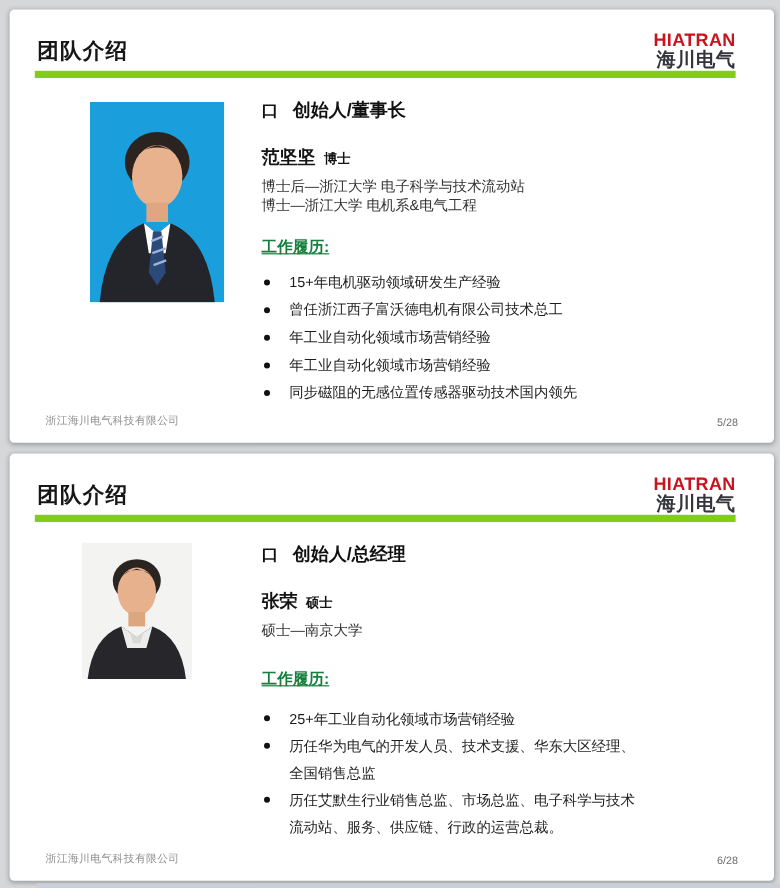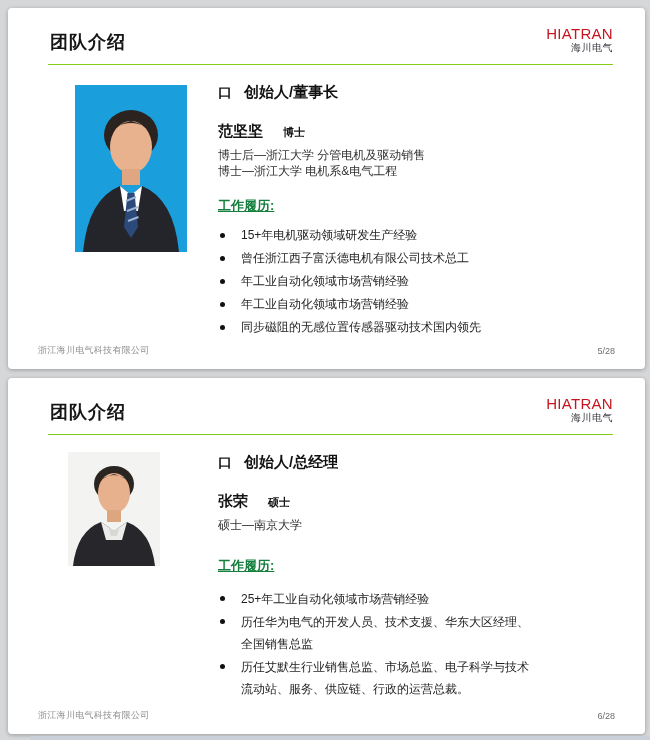--- a/index.html
+++ b/index.html
@@ -19,51 +19,51 @@
   .slide{
     position:absolute;left:8px;right:5px;
     background:#ffffff;
     border-radius:4px;
     box-shadow:0 1px 4px rgba(0,0,0,.28);
   }
   .slide.first{top:8px;height:361px;}
   .slide.second{top:378px;height:356px;}
 
   .slide-header{
-    position:absolute;left:40px;right:32px;top:18px;height:39px;
-    border-bottom:1px solid #84cc16;
+    position:absolute;left:21px;right:32px;top:18px;height:39px;
+    border-bottom:6px solid #84cc16;
   }
   .slide-title{
     font-size:18px;font-weight:700;color:#161616;letter-spacing:1px;
     position:absolute;left:2px;top:4px;
   }
   .logo{
     position:absolute;right:0;top:0;text-align:right;line-height:1;
   }
   .logo-en{
-    font-size:15px;font-weight:400;color:var(--accent_red);
+    font-size:15px;font-weight:700;color:var(--accent_red);
     letter-spacing:.3px;font-family:"Liberation Sans","DejaVu Sans",sans-serif;
   }
   .logo-cn{
-    font-size:10px;font-weight:400;color:#34343c;margin-top:2px;
+    font-size:16px;font-weight:700;color:#34343c;margin-top:2px;
     letter-spacing:.5px;
   }
 
   .portrait{position:absolute;overflow:hidden;}
   .portrait svg{display:block;width:100%;height:100%;}
   .slide.first .portrait{left:67px;top:77px;width:112px;height:167px;}
   .slide.second .portrait{left:60px;top:74px;width:92px;height:114px;}
 
   .content{position:absolute;left:210px;top:75px;right:40px;}
   .section-heading{
     display:flex;align-items:center;gap:12px;
     font-size:15px;font-weight:700;color:#111;
   }
   .section-marker{font-size:14px;font-weight:700;transform:scaleY(.95);}
-  .name-row{margin-top:20px;display:flex;align-items:baseline;gap:20px;}
+  .name-row{margin-top:20px;display:flex;align-items:baseline;gap:7px;}
   .person-name{font-size:15px;font-weight:700;color:#141414;}
   .degree{font-size:11px;font-weight:700;color:#141414;}
   .education{margin-top:6px;font-size:12px;color:#333;line-height:16px;}
   .education div{white-space:nowrap;}
   .work-heading{font-size:13px;font-weight:700;color:#15803d;text-decoration:underline;}
   .slide.first .work-heading{margin-top:18px;}
   .slide.second .work-heading{margin-top:24px;}
   ul.work-list{list-style:none;margin-top:13px;}
   ul.work-list li{
     position:relative;padding-left:23px;font-size:12px;color:#1e1e1e;
@@ -72,21 +72,21 @@
   .slide.second ul.work-list li{line-height:22px;margin-bottom:1px;width:312px;}
   ul.work-list li .dot{
     position:absolute;left:2px;width:5px;height:5px;border-radius:50%;
     background:#111;
   }
   .slide.first ul.work-list li .dot{top:5px;}
   .slide.second ul.work-list li .dot{top:8px;}
 
   .slide-footer{
     position:absolute;left:30px;right:30px;bottom:12px;
-    display:flex;justify-content:space-between;align-items:center;
+    display:flex;justify-content:space-between;align-items:flex-end;
   }
   .footer-company{font-size:9px;color:#8f8f8f;letter-spacing:.3px;}
   .page-number{font-size:9px;color:#6e6e6e;padding-left:27px;}
 
   .next-slide-edge{
     position:absolute;left:30px;right:0;bottom:0;height:4px;
     background:#c9d0da;border-radius:2px 2px 0 0;
   }
 </style>
 </head>
@@ -118,21 +118,21 @@
   <div class="content">
     <div class="section-heading">
       <span class="section-marker">口</span>
       <span>创始人/董事长</span>
     </div>
     <div class="name-row">
       <span class="person-name">范坚坚</span>
       <span class="degree">博士</span>
     </div>
     <div class="education">
-      <div>博士后—浙江大学 分管电机及驱动销售</div>
+      <div>博士后—浙江大学 电子科学与技术流动站</div>
       <div>博士—浙江大学 电机系&amp;电气工程</div>
     </div>
     <div class="work-heading">工作履历:</div>
     <ul class="work-list">
       <li><span class="dot"></span><span>15+年电机驱动领域研发生产经验</span></li>
       <li><span class="dot"></span><span>曾任浙江西子富沃德电机有限公司技术总工</span></li>
       <li><span class="dot"></span><span>年工业自动化领域市场营销经验</span></li>
       <li><span class="dot"></span><span>年工业自动化领域市场营销经验</span></li>
       <li><span class="dot"></span><span>同步磁阻的无感位置传感器驱动技术国内领先</span></li>
     </ul>

